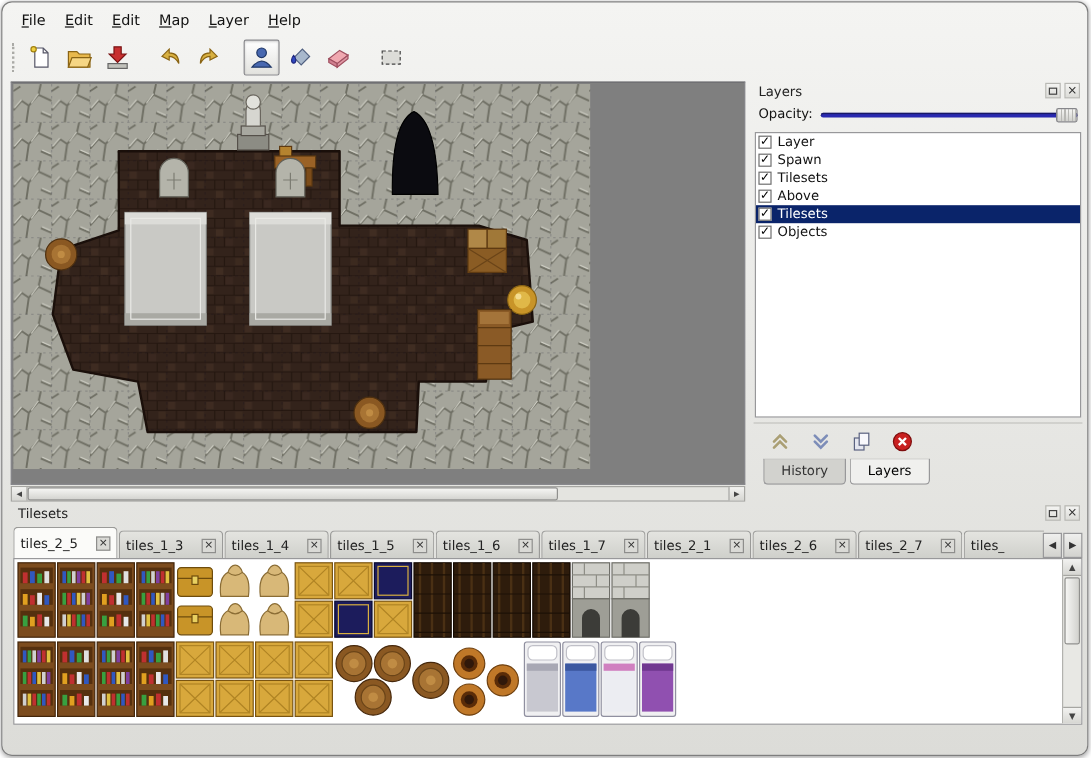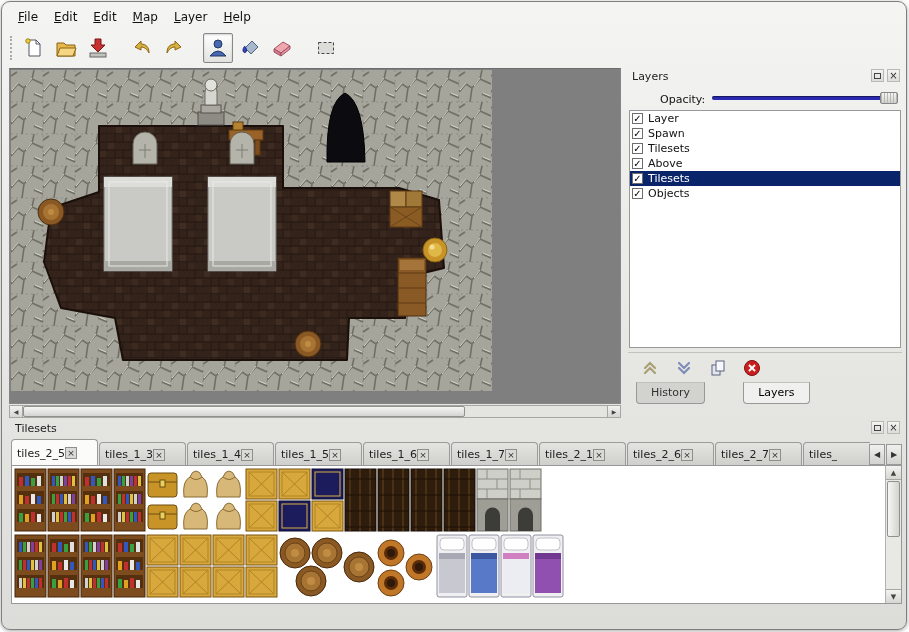--- a/index.html
+++ b/index.html
@@ -30,40 +30,40 @@
 
   
   .dock-title { position:relative; height:16px; padding:2px 0 0 6px; font-size:11px; color:#222; }
   .title-icons { position:absolute; right:4px; top:1px; display:flex; gap:3px; }
   .title-btn { width:13px; height:13px; display:flex; align-items:center; justify-content:center; font-size:10px; line-height:10px; color:#333;
                border:1px solid #b8b8b4; background:linear-gradient(#f4f4f2,#dcdcd8); }
   .float-glyph { width:7px; height:6px; border:1px solid #444; display:inline-block; }
 
   
   .layers-dock { position:absolute; left:624px; top:66px; width:278px; height:346px; }
-  .opacity-row { position:absolute; left:6px; right:6px; top:20px; height:18px; display:flex; align-items:flex-end;margin-left:28px; }
+  .opacity-row { position:absolute; left:6px; right:6px; top:20px; height:18px; display:flex; align-items:flex-start; }
   .opacity-label { width:52px; }
   .slider { position:relative; flex:1; height:16px; }
   .slider-groove { position:absolute; left:0; right:0; top:6px; height:4px; background:#2a2ab2; border-radius:2px; box-shadow:inset 0 1px 1px rgba(0,0,0,.5); }
   .slider-handle { position:absolute; right:0; top:2px; width:18px; height:12px; border:1px solid #86868a; border-radius:2px;
                    background:repeating-linear-gradient(90deg,#b8b8b4 0 1px,transparent 1px 3px),linear-gradient(#f6f6f4,#d0d0cc); }
   .layer-list { position:absolute; left:3px; right:3px; top:42px; height:238px; background:#fff; border:1px solid #98989a; overflow:hidden; }
   .layer-row { display:flex; align-items:center; height:15px; padding-left:2px; }
   .layer-row.selected { background:#0a246a; color:#fff; }
   .checkbox { flex:none; width:11px; height:11px; border:1px solid #6e6e6e; background:#fff; margin-right:5px; font-size:10px; line-height:9px; text-align:center; color:#000; }
   .layer-toolbar { position:absolute; left:2px; right:2px; top:284px; height:28px; border-top:1px solid #c2c2be; display:flex; gap:14px; padding:5px 0 0 12px; }
   .lt-btn { width:20px; height:20px; display:flex; align-items:center; justify-content:center; border:none; background:transparent; }
-  .dock-tabs { position:absolute; left:10px; top:314px; display:flex;gap:35px; }
+  .dock-tabs { position:absolute; left:10px; top:314px; display:flex; }
   .dock-tab { padding:3px 14px 4px; background:#d2d2ce; border:1px solid #98989a; border-top:1px solid #c0c0bc; margin-right:3px; border-radius:0 0 4px 4px; color:#333; }
   .dock-tab.active { background:#f0f0ee; color:#000; }
 
   
   .tilesets-dock { position:absolute; left:7px; top:418px; width:895px; height:188px; }
   .ts-tabs { position:absolute; left:2px; top:18px; right:34px; height:28px; overflow:hidden; display:flex; align-items:flex-end; }
-  .ts-tab { flex:none; width:87px; height:24px; display:flex; align-items:center; justify-content:flex-start; padding:0 5px;
+  .ts-tab { flex:none; width:87px; height:24px; display:flex; align-items:center; justify-content:space-between; padding:0 5px;
             background:linear-gradient(#e4e4e0,#cecfca); border:1px solid #9a9a98; border-bottom:none; border-radius:4px 4px 0 0; margin-right:1px; color:#222; }
   .ts-tab.active { background:#fbfbf9; height:27px; }
   .ts-tab-label { white-space:nowrap; overflow:hidden; }
   .tab-close { flex:none; width:12px; height:12px; border:1px solid #8e8e8c; background:#dadad6; font-size:9px; line-height:10px; text-align:center; color:#333; }
   .ts-arrows { position:absolute; right:2px; top:24px; display:flex; }
   .ts-arrow { width:16px; height:21px; border:1px solid #98989a; margin-left:1px; background:linear-gradient(#f0f0ee,#d2d2ce); font-size:8px; display:flex; align-items:center; justify-content:center; color:#333; }
   .ts-content { position:absolute; left:2px; right:2px; top:45px; height:139px; background:#fff; border:1px solid #98989a; overflow:hidden; }
   .tiles-svg { position:absolute; left:1px; top:1px; }
   .vscroll { position:absolute; right:0; top:0; bottom:0; width:16px; background:#e8e8e4; border-left:1px solid #b2b2ae; }
   .sb-btn { position:absolute; left:0; width:15px; height:14px; font-size:7px; display:flex; align-items:center; justify-content:center; color:#444;

